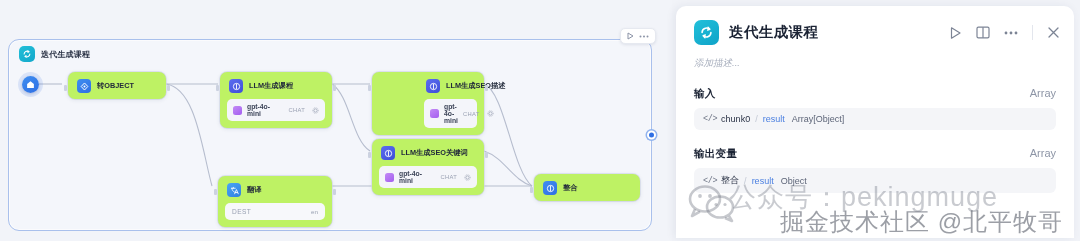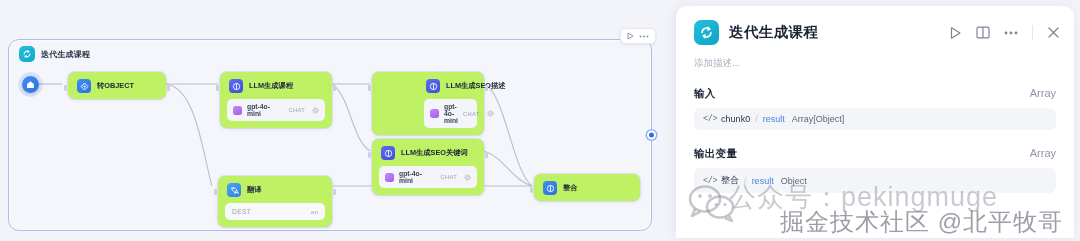--- a/index.html
+++ b/index.html
@@ -121,21 +121,21 @@
     background: linear-gradient(145deg,#22c0da,#0fa3c8);
     display: flex; align-items: center; justify-content: center; color: #fff;
   }
   .panel-title { font-size: 14.5px; font-weight: bold; color: #1b2334; letter-spacing: .4px; }
   .panel-actions { margin-left: auto; display: flex; align-items: center; gap: 14px; color: #7c8495; }
   .panel-actions .pa { display: flex; align-items: center; cursor: pointer; }
   .pa-sep { width: 1px; height: 15px; background: #e3e6ed; }
 
   .panel-desc {
     padding: 2px 18px 0 18px;
-    font-size: 9.5px; color: #a6adbc;
+    font-size: 9.5px; color: #a6adbc; font-style: italic;
   }
 
   .section { padding: 0 18px; }
   .section-head {
     display: flex; align-items: baseline; justify-content: space-between;
     margin-top: 17px; margin-bottom: 7px;
   }
   .section-title { font-size: 10.5px; font-weight: bold; color: #1b2334; letter-spacing: .3px; }
   .section-type { font-size: 11px; color: #8d95a6; }
 

